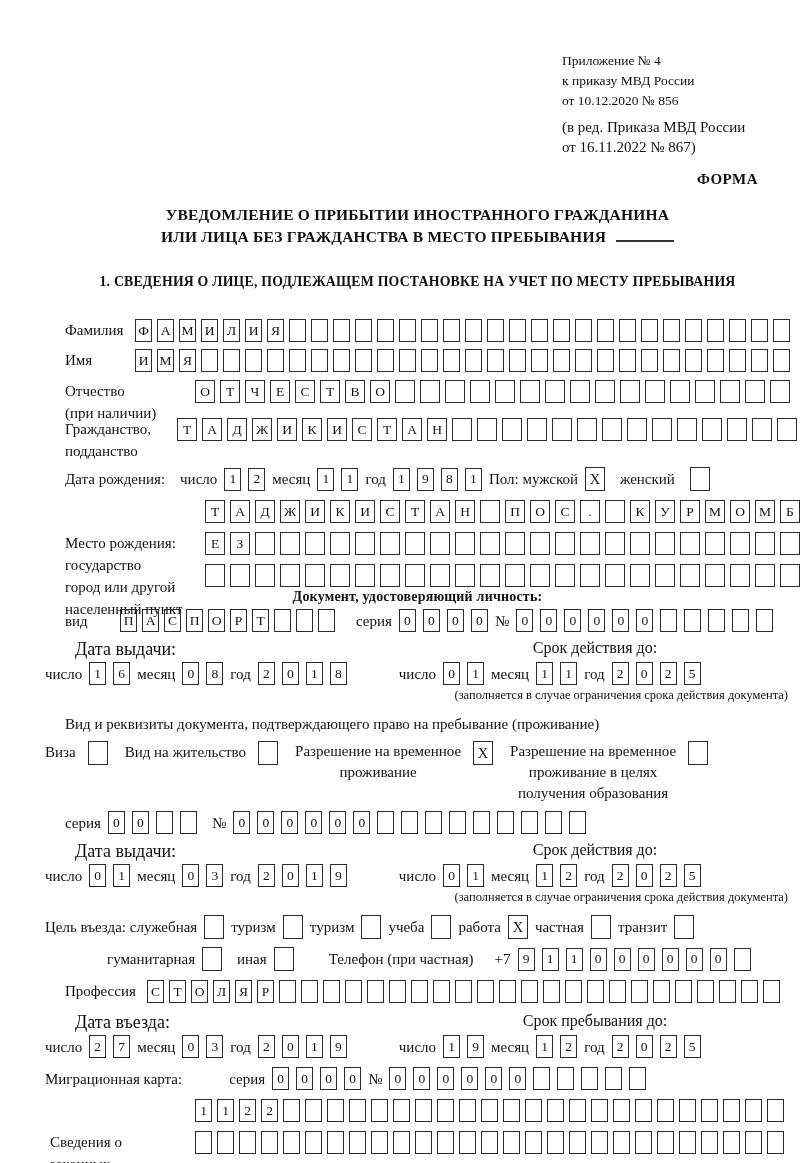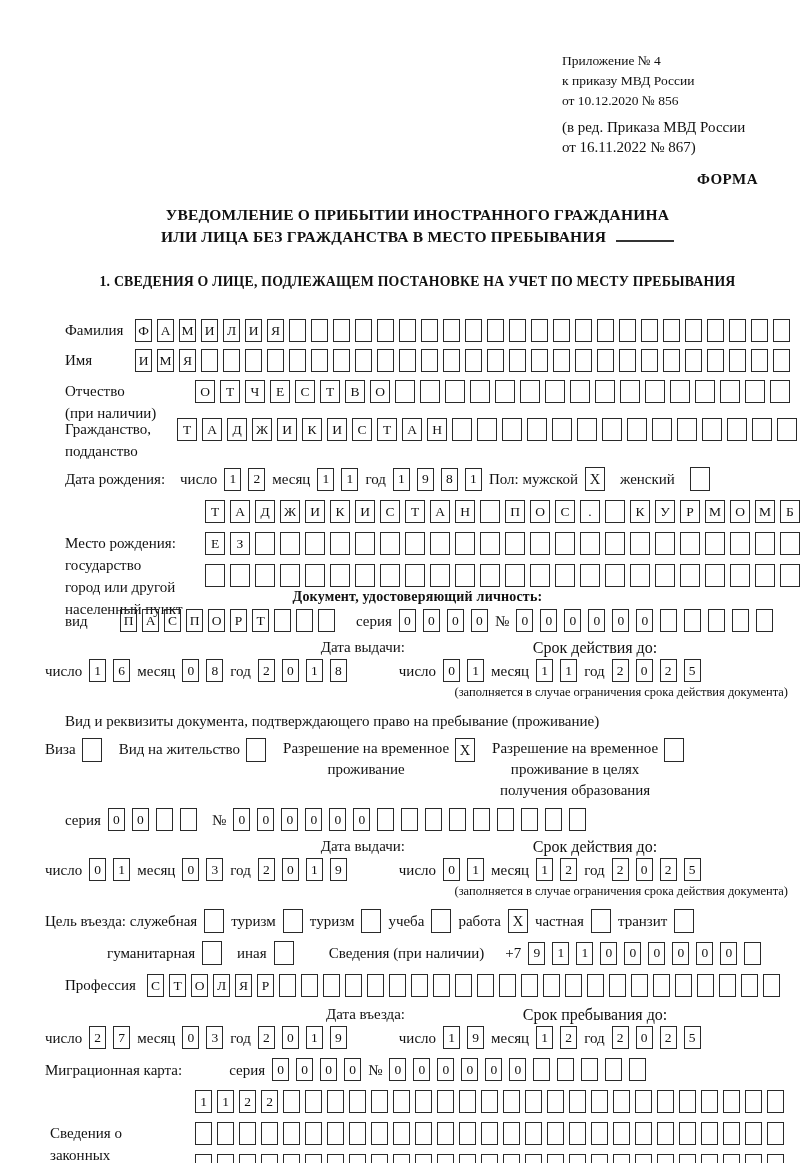--- a/index.html
+++ b/index.html
@@ -45,33 +45,33 @@
     width:20px; height:24px; border:1.6px solid #2a2a2a; flex:0 0 auto;
     display:inline-flex; align-items:center; justify-content:center; font-size:14.5px;
   }
   .stack > .cells { margin-bottom:9px; }
   .stack > .cells:last-child { margin-bottom:0; }
   .irow { display:flex; align-items:center; gap:7px; }
   .gap14 { margin-left:14px; } .gap8 { margin-left:8px; } .gap28 { margin-left:28px; }
 
   
   .dates-hdr { display:flex; margin-top:7px; }
-  .dh-left  { width:360px; text-align:right; padding-left:30px; font-size:15px; }
+  .dh-left  { width:360px; text-align:left; padding-left:30px; font-size:18px; }
   .dh-right { width:320px; text-align:center; margin-left:30px; font-size:16px; }
   .date-row { display:flex; margin-top:2px; }
   .dgroup { display:flex; align-items:center; gap:7px; }
   .dgroup + .dgroup { margin-left:52px; }
   .note { font-size:12.5px; text-align:right; padding-right:2px; margin-top:3px; }
 
   
   .para { font-size:15px; line-height:23px; margin-top:10px; }
 
   
   .permits { display:flex; align-items:flex-start; margin-top:5px; }
-  .pgroup { display:flex; align-items:flex-start; gap:6px; }
+  .pgroup { display:flex; align-items:flex-start; gap:12px; }
   .pgroup + .pgroup { margin-left:17px; }
   .pcenter { text-align:center; line-height:21px; }
 </style>
 </head>
 <body>
 
 <div class="page">
 
   <div class="appendix">
     <div class="pre">Приложение № 4
@@ -536,21 +536,21 @@
     <span class="checkbox"></span>
     <span class="lbl">транзит</span>
     <span class="checkbox"></span>
   </div>
 
   <div class="irow" style="margin-top:8px;margin-left:62px">
     <span class="lbl">гуманитарная</span>
     <span class="checkbox"></span>
     <span class="lbl gap8">иная</span>
     <span class="checkbox"></span>
-    <span class="lbl gap28">Сведения (при наличии)</span>
+    <span class="lbl gap28">Телефон (при частная)</span>
     <span class="lbl gap14">+7</span>
     <div class="cells sp">
         <span class="cell">9</span>
         <span class="cell">1</span>
         <span class="cell">1</span>
         <span class="cell">0</span>
         <span class="cell">0</span>
         <span class="cell">0</span>
         <span class="cell">0</span>
         <span class="cell">0</span>

